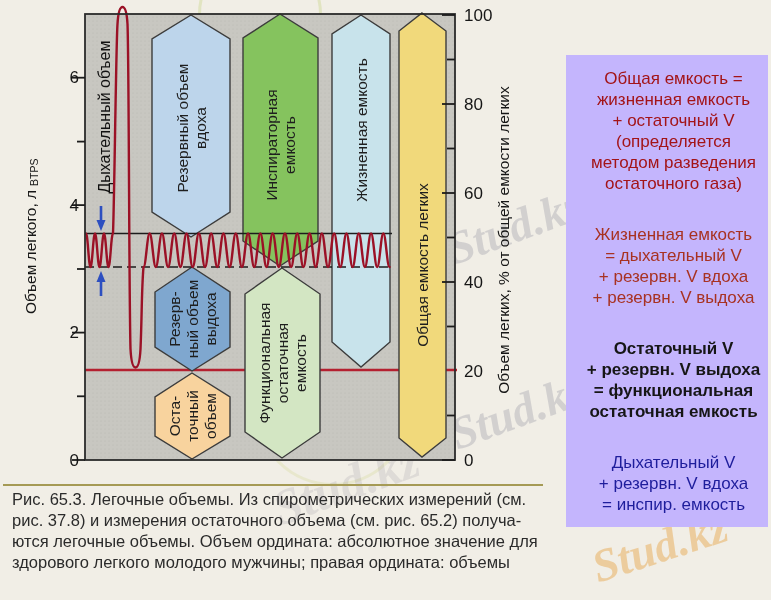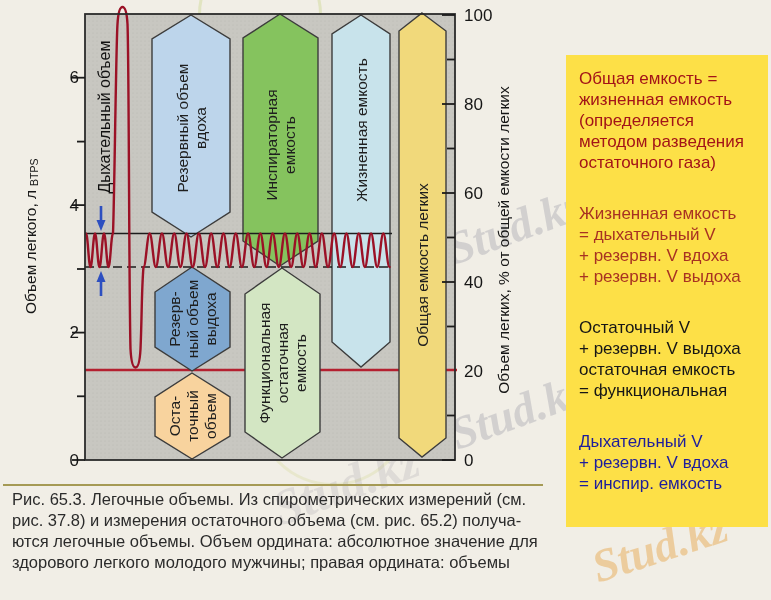--- a/index.html
+++ b/index.html
@@ -9,27 +9,27 @@
     font-family:"Liberation Sans", sans-serif;
   }
   svg text{font-family:"Liberation Sans", sans-serif;}
   .tick-label{font-size:17px; fill:#161616;}
   .axis-title{font-size:15.5px; fill:#161616;}
   .axis-sub{font-size:10.5px; fill:#161616;}
   .banner-label{font-size:15.5px; fill:#1e1e1e;}
   .tidal-label{font-size:16px; fill:#111;}
   .notes-box{
     position:absolute; left:566px; top:55px; width:202px; height:472px;
-    background:#fde047; padding:13px 0 0 13px; box-sizing:border-box;
-    font-size:17px; line-height:21px;
+    background:#c4b5fd; padding:13px 0 0 13px; box-sizing:border-box;
+    font-size:17px; line-height:21px;text-align:center;
   }
   .notes-box .para{margin:0 0 30px 0;}
   .note-red{color:#a31418;}
   .note-red2{color:#a83222;}
-  .note-black{color:#161616;}
+  .note-black{color:#161616;font-weight:bold;}
   .note-blue{color:#1e1d9c;}
   .caption{
     position:absolute; left:12px; top:489px; width:548px;
     font-size:16.5px; line-height:21px; color:#2b2b2b;
   }
   .caption-rule{
     position:absolute; left:3px; top:484px; width:540px; height:2px;
     background:#a59a55;
   }
   .wm{
@@ -189,35 +189,36 @@
       <text class="banner-label" x="192" y="398" text-anchor="middle" dominant-baseline="central" transform="rotate(-90 192 416)">Оста-</text>
       <text class="banner-label" x="192" y="416" text-anchor="middle" dominant-baseline="central" transform="rotate(-90 192 416)">точный</text>
       <text class="banner-label" x="192" y="434" text-anchor="middle" dominant-baseline="central" transform="rotate(-90 192 416)">объем</text>
     </g>
   </svg>
 
   <div class="notes-box">
     <div class="para note-red">
       <div>Общая емкость =</div>
       <div>жизненная емкость</div>
+      <div>+ остаточный V</div>
       <div>(определяется</div>
       <div>методом разведения</div>
       <div>остаточного газа)</div>
     </div>
     <div class="para note-red2">
       <div>Жизненная емкость</div>
       <div>= дыхательный V</div>
       <div>+ резервн. V вдоха</div>
       <div>+ резервн. V выдоха</div>
     </div>
     <div class="para note-black">
       <div>Остаточный V</div>
       <div>+ резервн. V выдоха</div>
+      <div>= функциональная</div>
       <div>остаточная емкость</div>
-      <div>= функциональная</div>
     </div>
     <div class="para note-blue">
       <div>Дыхательный V</div>
       <div>+ резервн. V вдоха</div>
       <div>= инспир. емкость</div>
     </div>
   </div>
 
   <div class="caption-rule"></div>
   <div class="caption">

